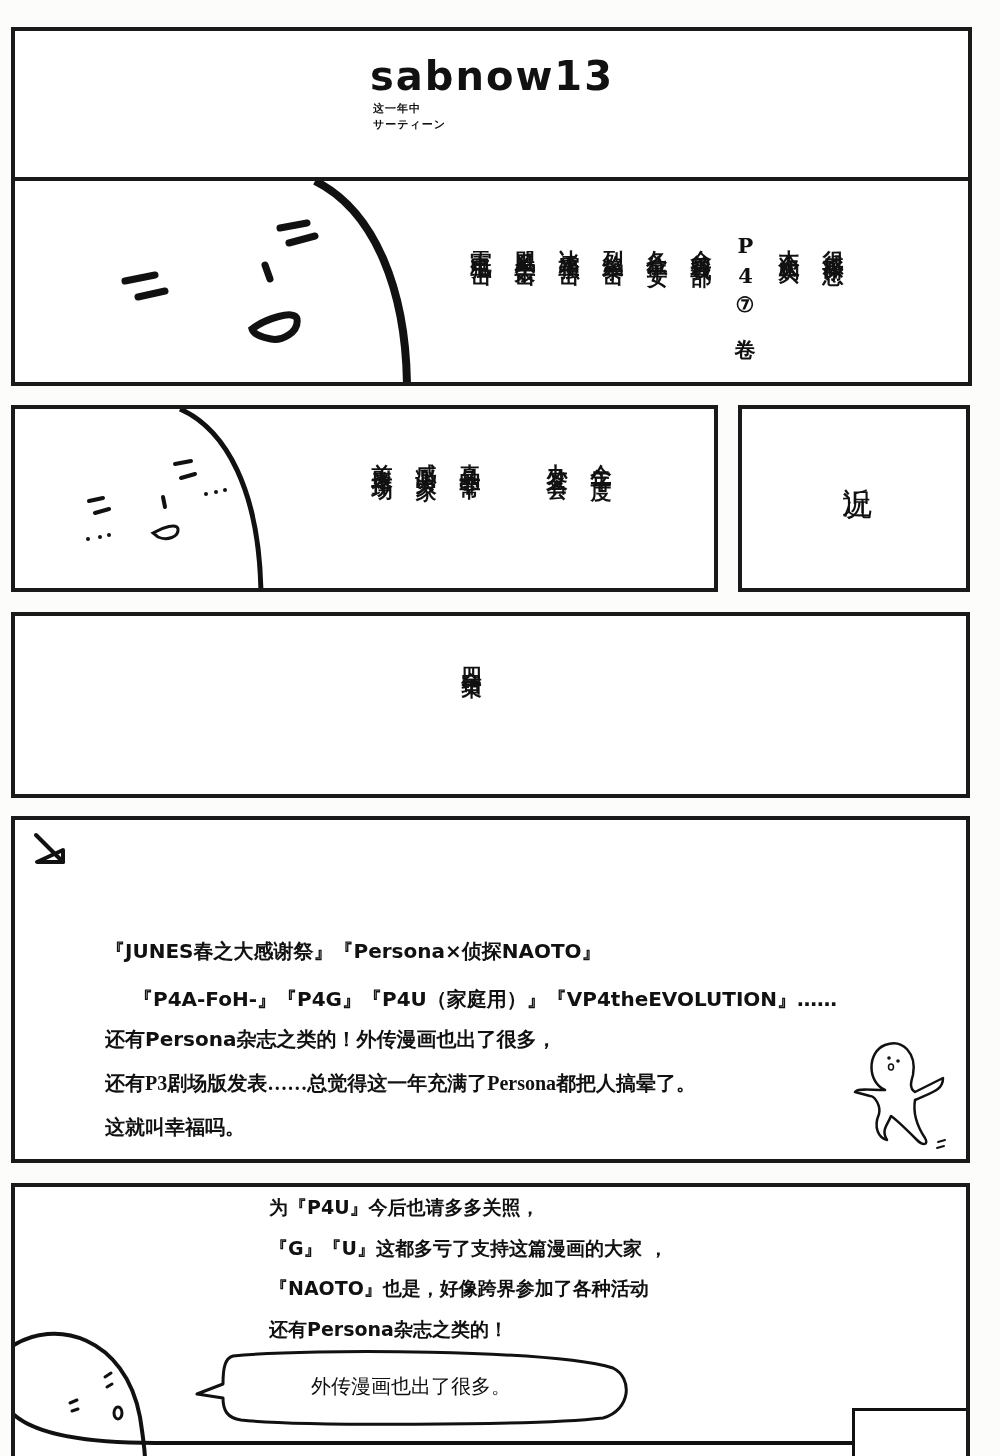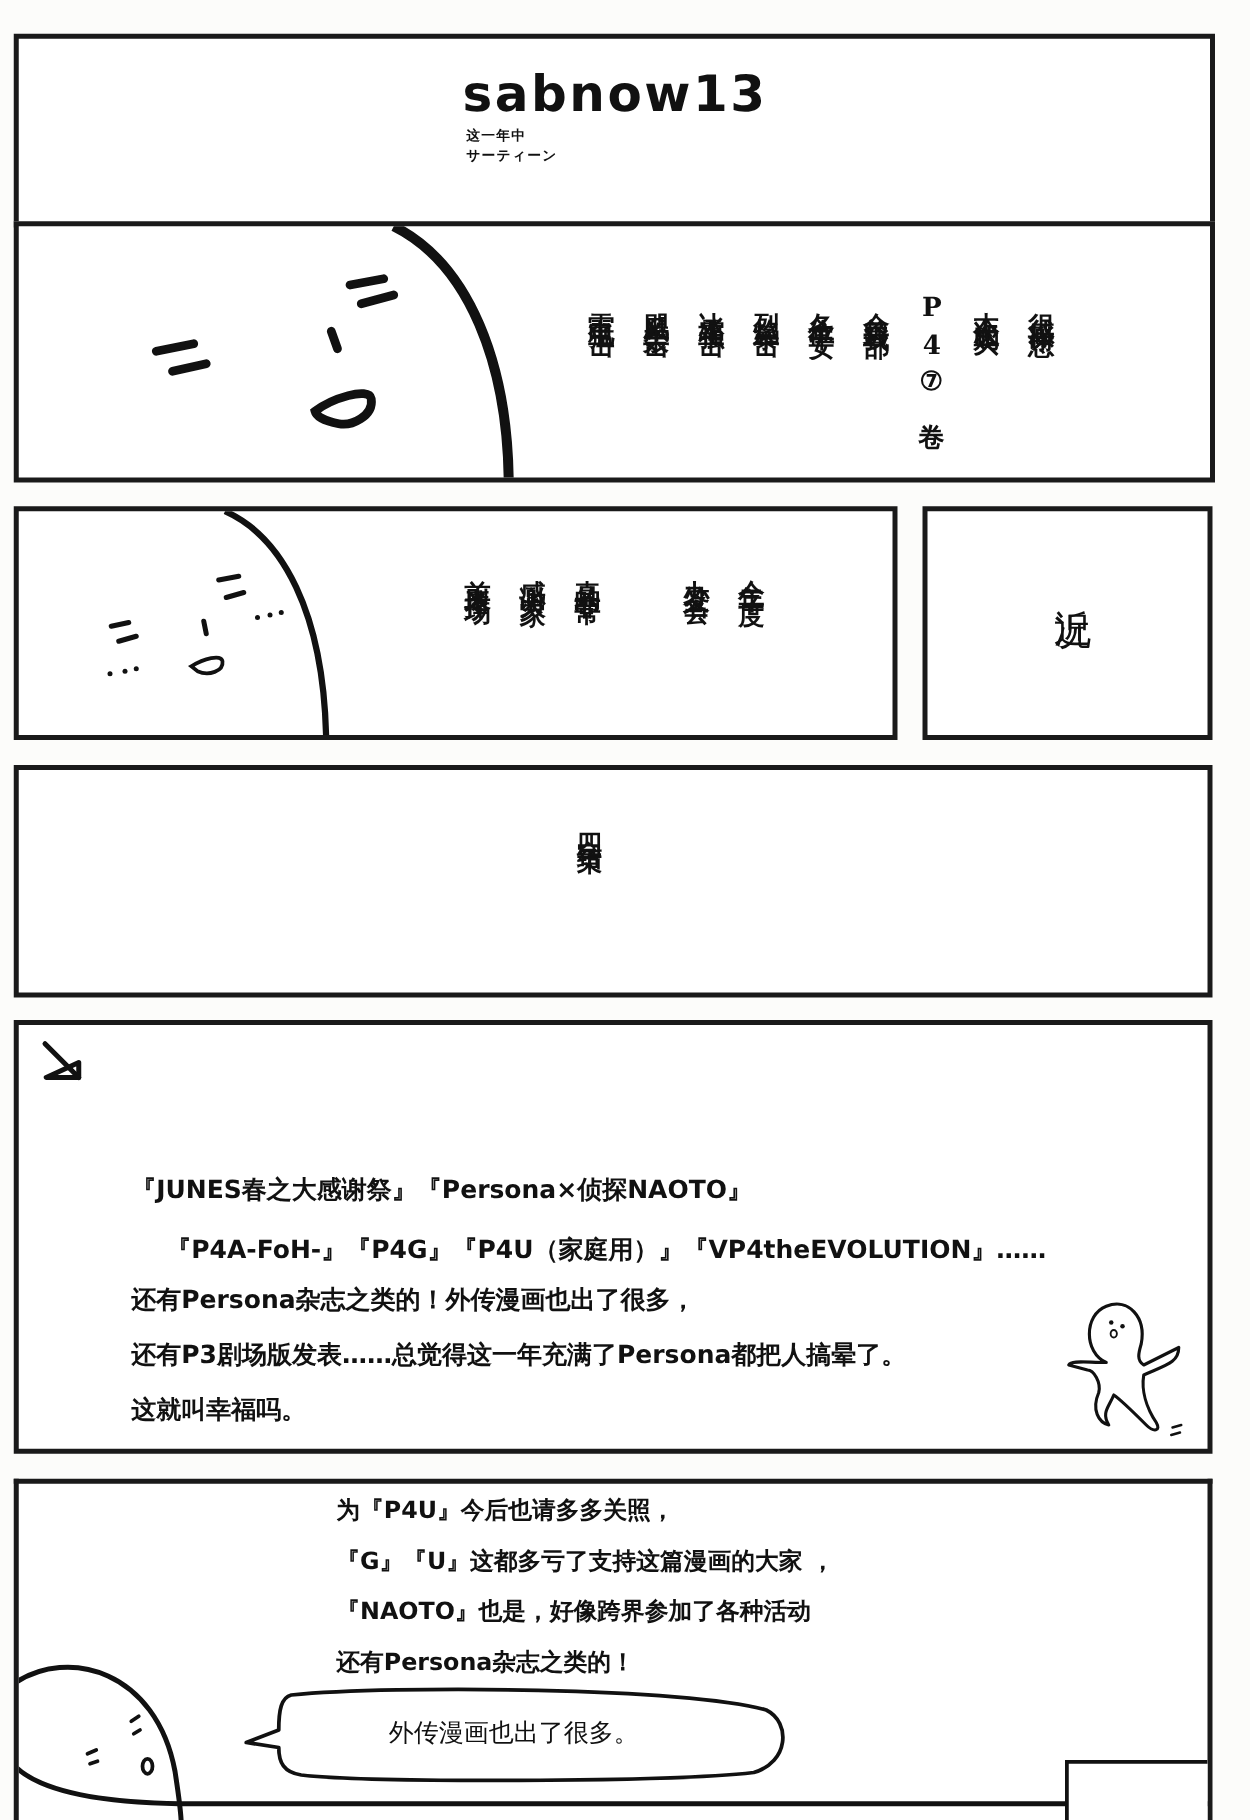--- a/index.html
+++ b/index.html
@@ -77,21 +77,21 @@
 </div>
 
 <div class="panel" style="left:11px; top:816px; width:959px; height:347px;">
   <svg width="40" height="40" style="left:18px; top:12px;">
     <path d="M3,3 L30,30" stroke="#111" stroke-width="4" stroke-linecap="round"></path>
     <path d="M4,30 L30,30 L30,18 Z" fill="none" stroke="#111" stroke-width="4" stroke-linejoin="round"></path>
   </svg>
   <div class="line" style="left:90px; top:118px;">『JUNES春之大感谢祭』『Persona×侦探NAOTO』</div>
   <div class="line" style="left:90px; top:166px;margin-left:28px;">『P4A-FoH-』『P4G』『P4U（家庭用）』『VP4theEVOLUTION』……</div>
   <div class="line" style="left:90px; top:206px;">还有Persona杂志之类的！外传漫画也出了很多，</div>
-  <div class="line" style="left:90px; top:250px;">还有P3剧场版发表……总觉得这一年充满了Persona都把人搞晕了。</div>
+  <div class="line" style="left:90px; top:250px;font-family:Liberation Serif, serif;">还有P3剧场版发表……总觉得这一年充满了Persona都把人搞晕了。</div>
   <div class="line" style="left:90px; top:294px;">这就叫幸福吗。</div>
   <svg width="110" height="130" style="left:830px; top:210px;">
     <path d="M40,60 C22,52 22,22 40,15 C58,8 72,24 68,45 C66,52 64,58 70,62 L98,48 C98,60 88,62 70,70 C68,82 72,96 80,108 C84,115 78,116 72,110 C60,98 52,90 46,86 C42,96 36,100 42,110 C34,108 28,98 34,84 C36,76 30,66 25,66 L10,62 C12,58 24,60 40,60 Z" fill="#fff" stroke="#111" stroke-width="2.5" stroke-linejoin="round"></path>
     <circle cx="44" cy="28" r="1.8" fill="#111"></circle>
       <circle cx="53" cy="31" r="1.8" fill="#111"></circle>
     <ellipse cx="46" cy="37" rx="2.5" ry="3" fill="none" stroke="#111" stroke-width="1.5"></ellipse>
     <path d="M93,112 L100,110 M92,118 L99,116" stroke="#111" stroke-width="2" stroke-linecap="round"></path>
   </svg>
 </div>
 

